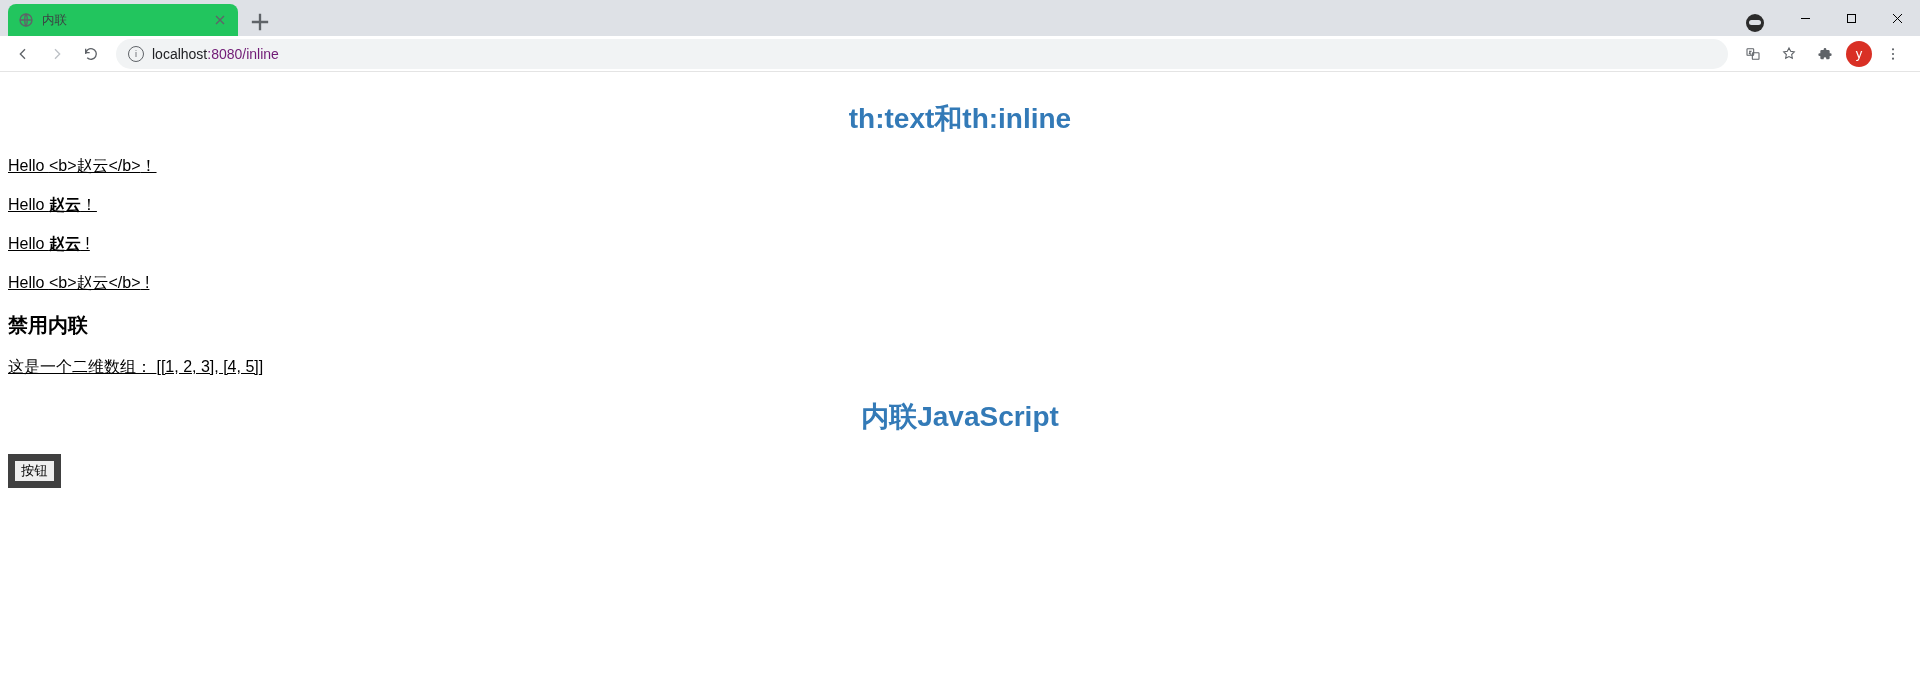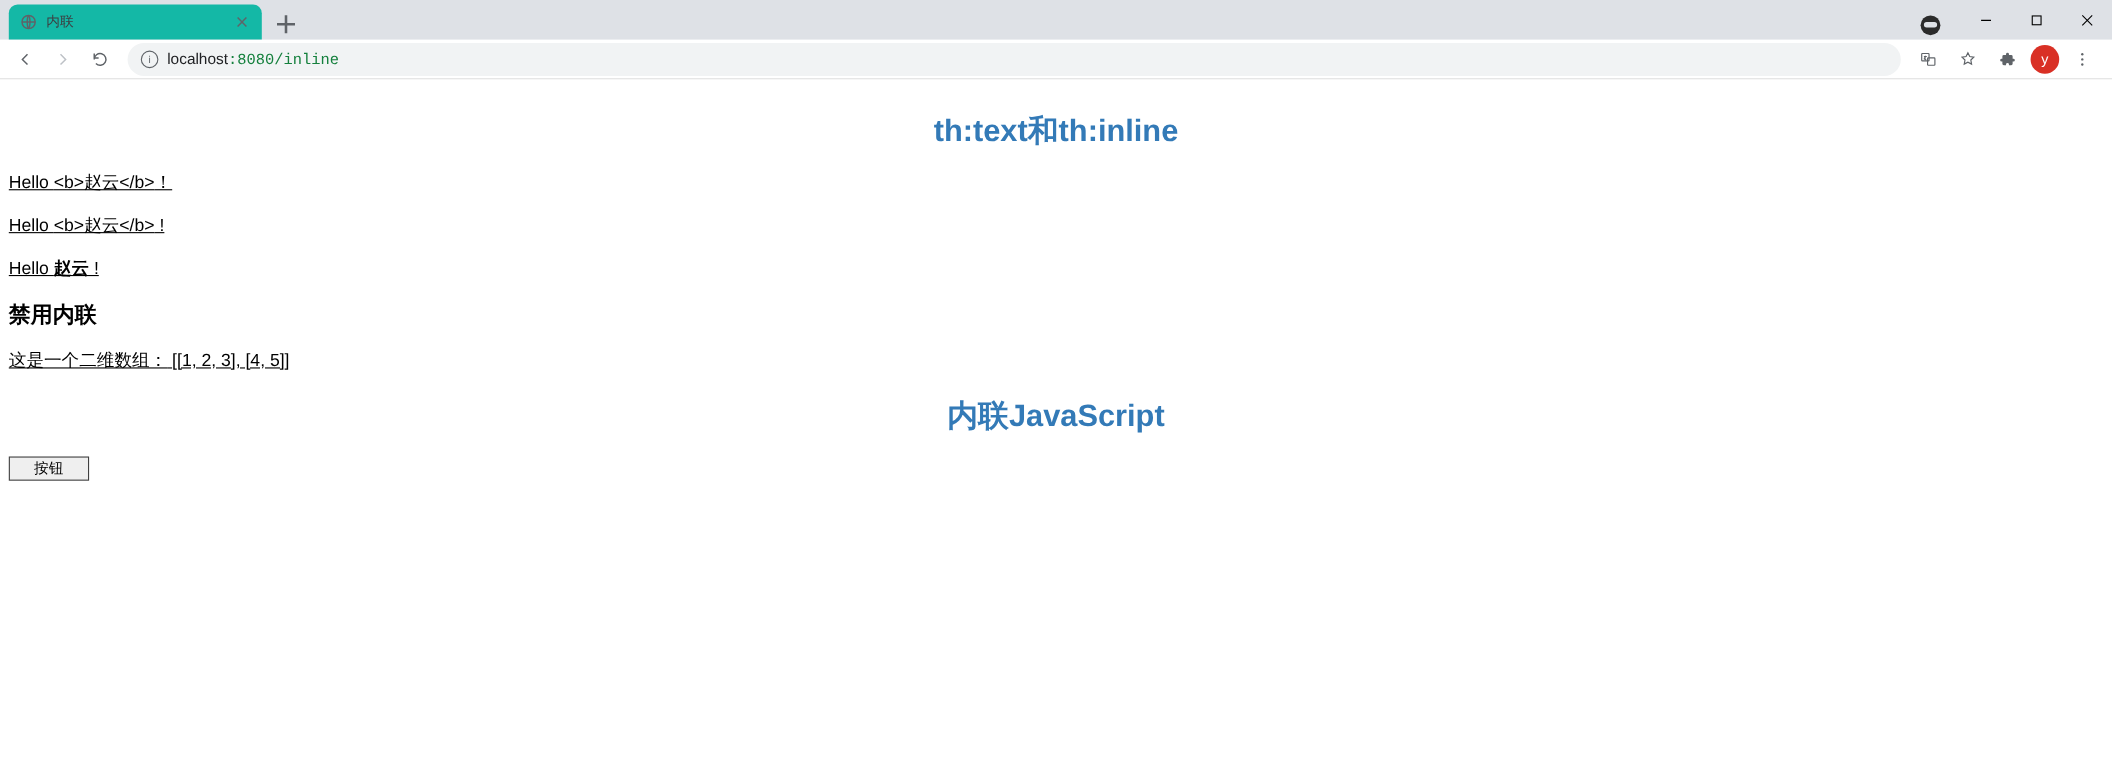--- a/index.html
+++ b/index.html
@@ -16,21 +16,21 @@
     .tab-strip {
       display: flex;
       align-items: flex-end;
       height: 36px;
       padding-left: 8px;
       position: relative;
     }
     .tab {
       display: flex;
       align-items: center;
-      background: #14b8a6;
+      background: #22c55e;
       height: 32px;
       min-width: 230px;
       border-radius: 8px 8px 0 0;
       padding: 0 10px;
       gap: 8px;
       position: relative;
       justify-content: space-between;
     }
     .tab .favicon { width: 16px; height: 16px; display: flex; align-items: center; justify-content: center; }
     .tab .title { font-size: 12.5px; color: #3c4043; flex: 1; }
@@ -54,42 +54,42 @@
     .nav-btn { width: 30px; height: 30px; display:flex;align-items:center;justify-content:center; color:#5f6368; }
     .nav-btn.disabled { color:#bdc1c6; }
     .nav-btn svg { width:16px; height:16px; }
     .omnibox {
       flex: 1; display:flex; align-items:center;
       background:#f1f3f4; border-radius: 16px;
       height: 30px; padding: 0 12px; margin: 0 6px; gap:8px;
     }
     .omnibox .lock { width:16px;height:16px;display:flex;align-items:center;justify-content:center;color:#5f6368;border:1px solid #5f6368;border-radius:50%;font-size:9px;font-family:Arial;}
     .omnibox .url { font-size:14px; color:#202124; }
-    .omnibox .url .host-muted { color:#15803d;font-family:Liberation Mono, monospace; }
+    .omnibox .url .host-muted { color:#701a75; }
     .right-icons { display:flex; align-items:center; gap:6px; padding-right:4px;}
     .ico-btn { width:30px;height:30px;display:flex;align-items:center;justify-content:center;color:#5f6368;}
     .ico-btn svg{width:16px;height:16px;}
     .avatar { width:26px;height:26px;border-radius:50%;background:#d93025;color:#fff;display:flex;align-items:center;justify-content:center;font-size:13px; }
     .content { padding: 8px; }
 
     h2.section {
       color: #337ab7;
       font-size: 28px;
       font-weight: bold;
       text-align: center;
       margin: 20px 0 18px;
     }
     p.line { margin: 0 0 18px 0; font-size:16px;text-decoration:underline; }
     h2.subhead { font-size: 20px; font-weight: bold; margin: 10px 0 18px 0; }
     .btn-plain {
       font-family: Arial, sans-serif;
       font-size: 13.3px;
-      padding: 1px 22px;
+      padding: 1px 6px;
       background: #efefef;
-      border: 1px solid #404040;
+      border: 7px solid #404040;
     }
     b { font-weight: bold; }
   </style>
 </head>
 <body>
 
 <div class="browser-chrome">
   <div class="tab-strip">
     <div class="tab">
       <span class="favicon">
@@ -181,26 +181,27 @@
     </div>
   </div>
 </div>
 
 <div class="content">
 
   <h2 class="section">th:text和th:inline</h2>
 
   <p class="line"><span>Hello </span><span>&lt;b&gt;赵云&lt;/b&gt;</span><span>！</span></p>
 
-
+  <p class="line"><span>Hello </span><b>赵云</b><span>！</span></p>
+
+
+  <p class="line"><span>Hello </span><b>赵云</b><span> !</span></p>
 
   <p class="line"><span>Hello </span><span>&lt;b&gt;赵云&lt;/b&gt;</span><span> !</span></p>
 
-  <p class="line"><span>Hello </span><b>赵云</b><span> !</span></p>
-
   <h2 class="subhead">禁用内联</h2>
 
   <p class="line"><span>这是一个二维数组：</span> <span>[[1, 2, 3], [4, 5]]</span></p>
 
   <h2 class="section">内联JavaScript</h2>
 
   <button class="btn-plain">按钮</button>
 
 </div>
 

